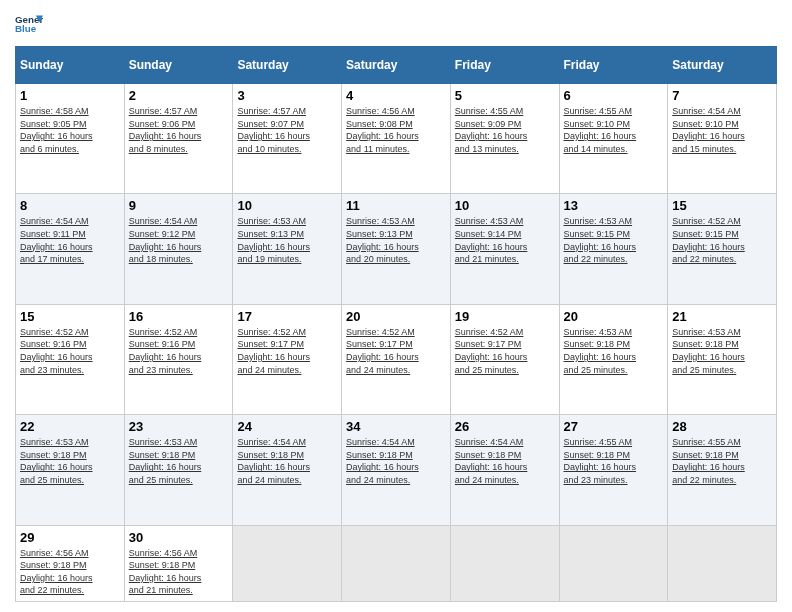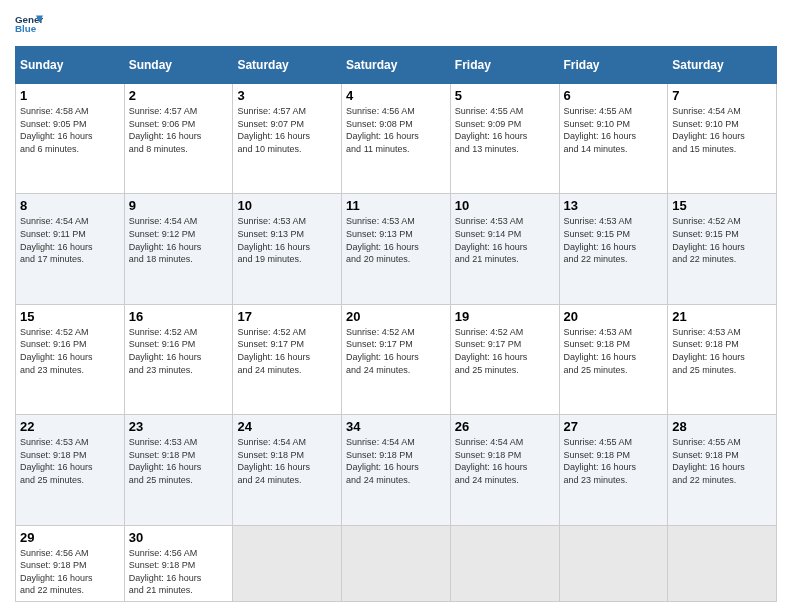--- a/index.html
+++ b/index.html
@@ -78,20 +78,21 @@
       font-size: 13px;
       font-weight: bold;
       color: #000;
       display: block;
       margin-bottom: 2px;
     }
     .day-info {
       font-size: 9px;
       color: #333;
       line-height: 1.4;
+      text-decoration: underline;
     }
     .last-row td {
       height: 60px;
     }
   </style>
 </head>
 <body>
 
 <div class="page">
   <div class="header">

